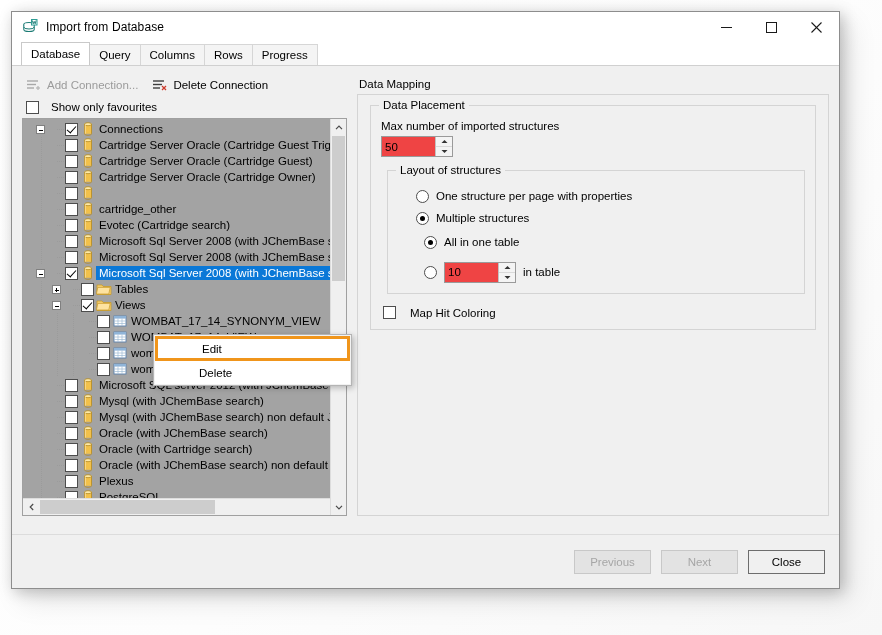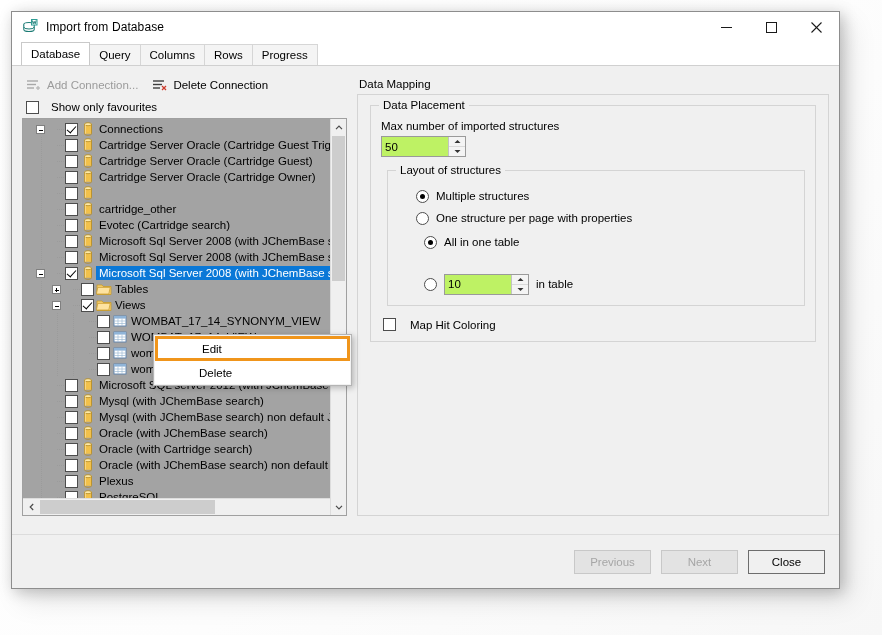--- a/index.html
+++ b/index.html
@@ -349,23 +349,23 @@
     margin-bottom: 9px;
   }
   .fieldlabel {
     font-size: 11.5px;
     color: #000;
     margin-bottom: 4px;
   }
   .spinner {
     display: inline-flex;
     border: 1px solid #9a9a9a;
-    background: #bef264;
+    background: #ef4444;
     height: 21px;
-    width: 85px;
+    width: 72px;
     align-items: stretch;
   }
   .spinner .sval {
     flex: 1 1 auto;
     font-size: 11.5px;
     color: #000;
     display: flex;
     align-items: center;
     padding-left: 3px;
   }
@@ -974,35 +974,35 @@
                         <path d="M0.5 1 L3.5 4 L6.5 1 Z" fill="#333"></path>
                       </svg>
                   </span>
                 </span>
               </div>
 
               <div class="groupbox layoutgb">
                 <div class="gtitle">Layout of structures</div>
 
                 <div class="radiorow" style="padding-left:18px;">
+                  <span class="rb"></span>
+                  <span>One structure per page with properties</span>
+                </div>
+
+                <div class="radiorow" style="padding-left:18px;">
                   <span class="rb sel"></span>
                   <span>Multiple structures</span>
-                </div>
-
-                <div class="radiorow" style="padding-left:18px;">
-                  <span class="rb"></span>
-                  <span>One structure per page with properties</span>
                 </div>
 
                 <div class="radiorow indent" style="margin-top:2px;">
                   <span class="rb sel"></span>
                   <span>All in one table</span>
                 </div>
 
-                <div class="radiorow indent" style="margin-top:20px;">
+                <div class="radiorow indent" style="margin-top:8px;">
                   <span class="rb"></span>
                   <span class="spinner">
                     <span class="sval">10</span>
                     <span class="sarrows">
                       <span class="sarrow up">
                         <svg width="7" height="5" viewBox="0 0 7 5">
                             <path d="M0.5 4 L3.5 1 L6.5 4 Z" fill="#333"></path>
                           </svg>
                       </span>
                       <span class="sarrow down">

